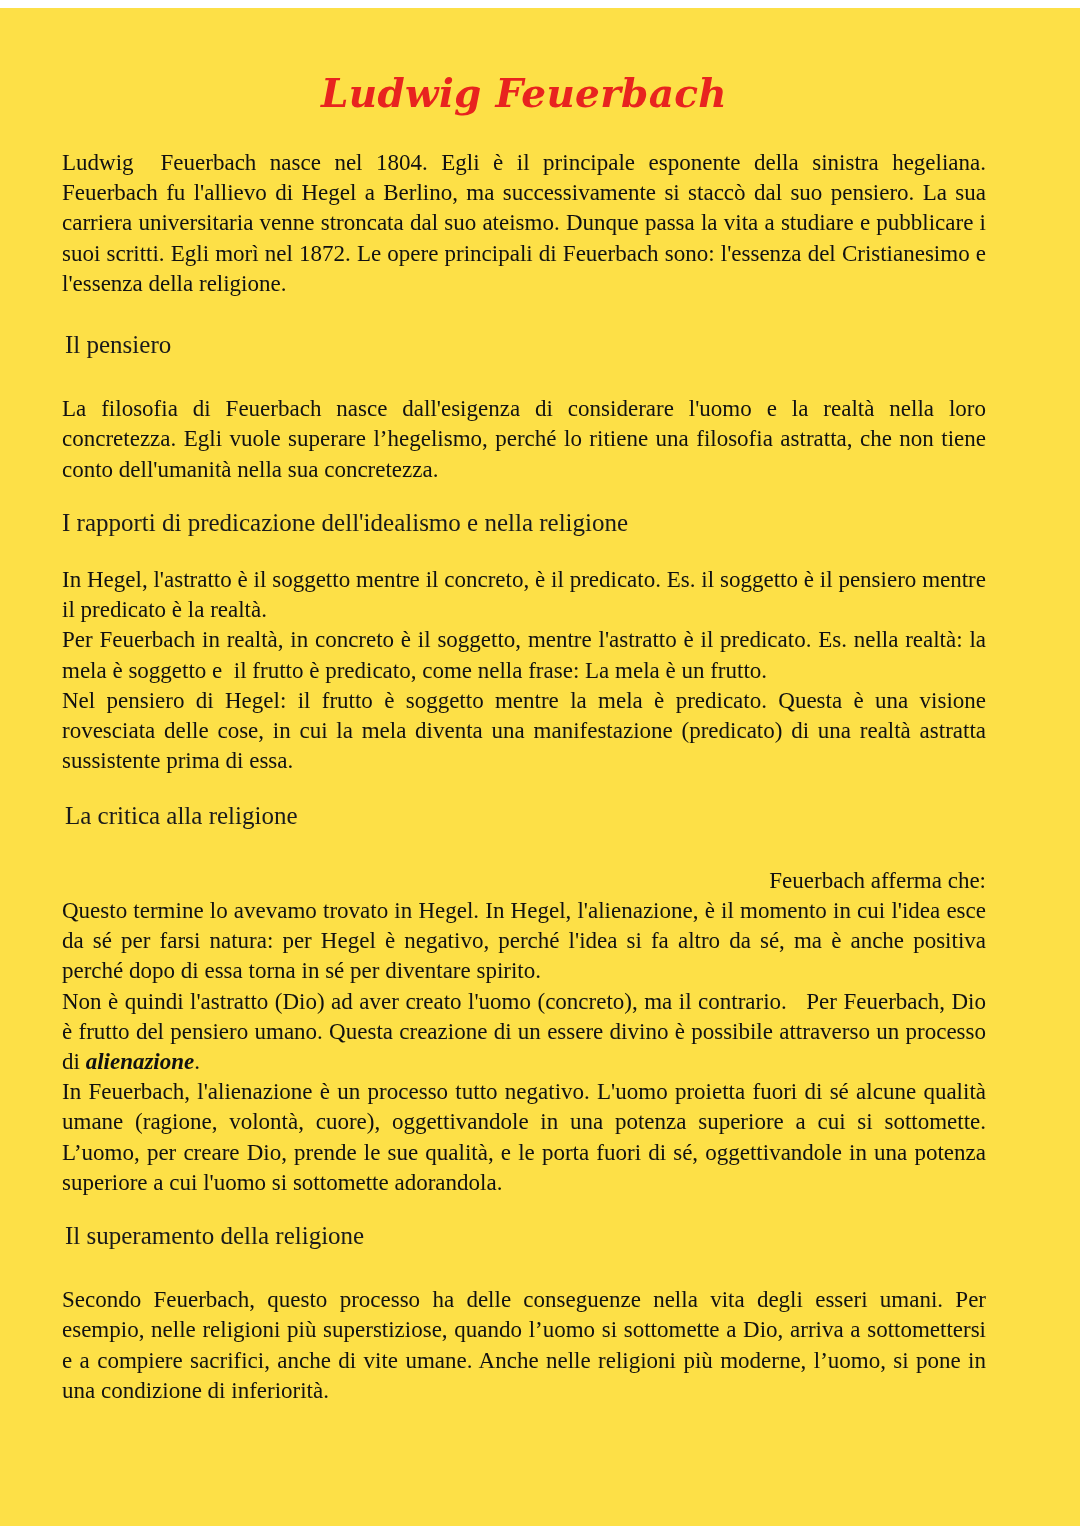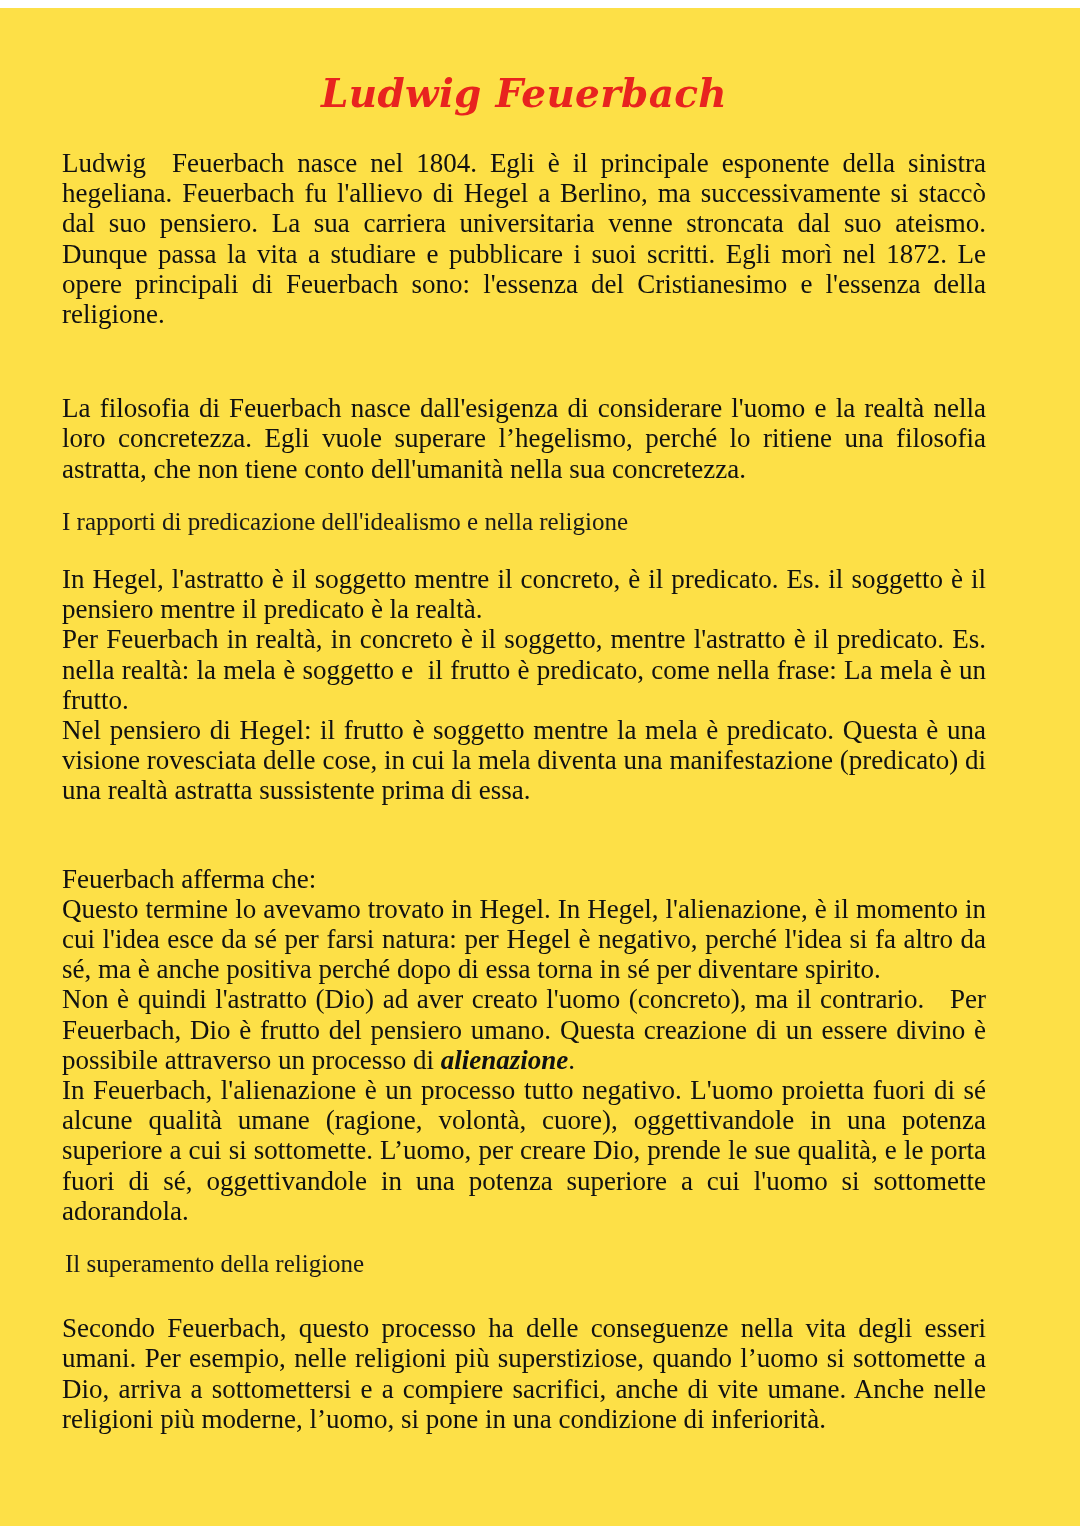--- a/index.html
+++ b/index.html
@@ -46,30 +46,30 @@
     color: #1a1a1a;
     line-height: 1.25;
     margin: 0;
     padding: 0;
   }
   .h-indent { padding-left: 3px; }
 
   
   .body-text {
     font-family: "Liberation Serif", "DejaVu Serif", serif;
-    font-size: 27px;
+    font-size: 23px;
     line-height: 30.2px;
     color: #111111;
     text-align: justify;
     text-justify: inter-word;
     margin: 0;
     padding: 0;
     white-space: pre-wrap;
   }
-  .body-text.nojust { text-align: left; }
+  .body-text.nojust { text-align: right; }
 
   .lead-strong {
     font-weight: bold;
     font-style: italic;
   }
   .inline-strong {
     font-weight: bold;
     font-style: italic;
   }
 
@@ -88,37 +88,39 @@
   <div class="content">
 
     <h1 class="doc-title">Ludwig Feuerbach</h1>
 
     <div class="gap-a"></div>
 
     <p class="body-text">Ludwig  Feuerbach nasce nel 1804. Egli è il principale esponente della sinistra hegeliana. Feuerbach fu l'allievo di Hegel a Berlino, ma successivamente si staccò dal suo pensiero. La sua carriera universitaria venne stroncata dal suo ateismo. Dunque passa la vita a studiare e pubblicare i suoi scritti. Egli morì nel 1872. Le opere principali di Feuerbach sono: l'essenza del Cristianesimo e l'essenza della religione.</p>
 
     <div class="gap-c"></div>
 
+    <h2 class="section-heading h-indent">Il pensiero</h2>
 
     <div class="gap-g"></div>
 
     <p class="body-text">La filosofia di Feuerbach nasce dall'esigenza di considerare l'uomo e la realtà nella loro concretezza. Egli vuole superare l’hegelismo, perché lo ritiene una filosofia astratta, che non tiene conto dell'umanità nella sua concretezza.</p>
 
     <div class="gap-e"></div>
 
     <h2 class="section-heading">I rapporti di predicazione dell'idealismo e nella religione</h2>
 
     <div class="gap-f"></div>
 
     <p class="body-text">In Hegel, l'astratto è il soggetto mentre il concreto, è il predicato. Es. il soggetto è il pensiero mentre il predicato è la realtà.</p>
     <p class="body-text">Per Feuerbach in realtà, in concreto è il soggetto, mentre l'astratto è il predicato. Es. nella realtà: la mela è soggetto e  il frutto è predicato, come nella frase: La mela è un frutto.</p>
     <p class="body-text">Nel pensiero di Hegel: il frutto è soggetto mentre la mela è predicato. Questa è una visione rovesciata delle cose, in cui la mela diventa una manifestazione (predicato) di una realtà astratta sussistente prima di essa.</p>
 
     <div class="gap-b"></div>
 
+    <h2 class="section-heading h-indent">La critica alla religione</h2>
 
     <div class="gap-g"></div>
 
     <p class="body-text nojust">Feuerbach afferma che:</p>
 
 
     <p class="body-text">Questo termine lo avevamo trovato in Hegel. In Hegel, l'alienazione, è il momento in cui l'idea esce da sé per farsi natura: per Hegel è negativo, perché l'idea si fa altro da sé, ma è anche positiva perché dopo di essa torna in sé per diventare spirito.</p>
 
     <p class="body-text"><span>Non è quindi l'astratto (Dio) ad aver creato l'uomo (concreto), ma il contrario.   Per Feuerbach, Dio è frutto del pensiero umano. Questa creazione di un essere divino è possibile attraverso un processo di </span><span class="inline-strong">alienazione</span><span>.</span></p>
 

